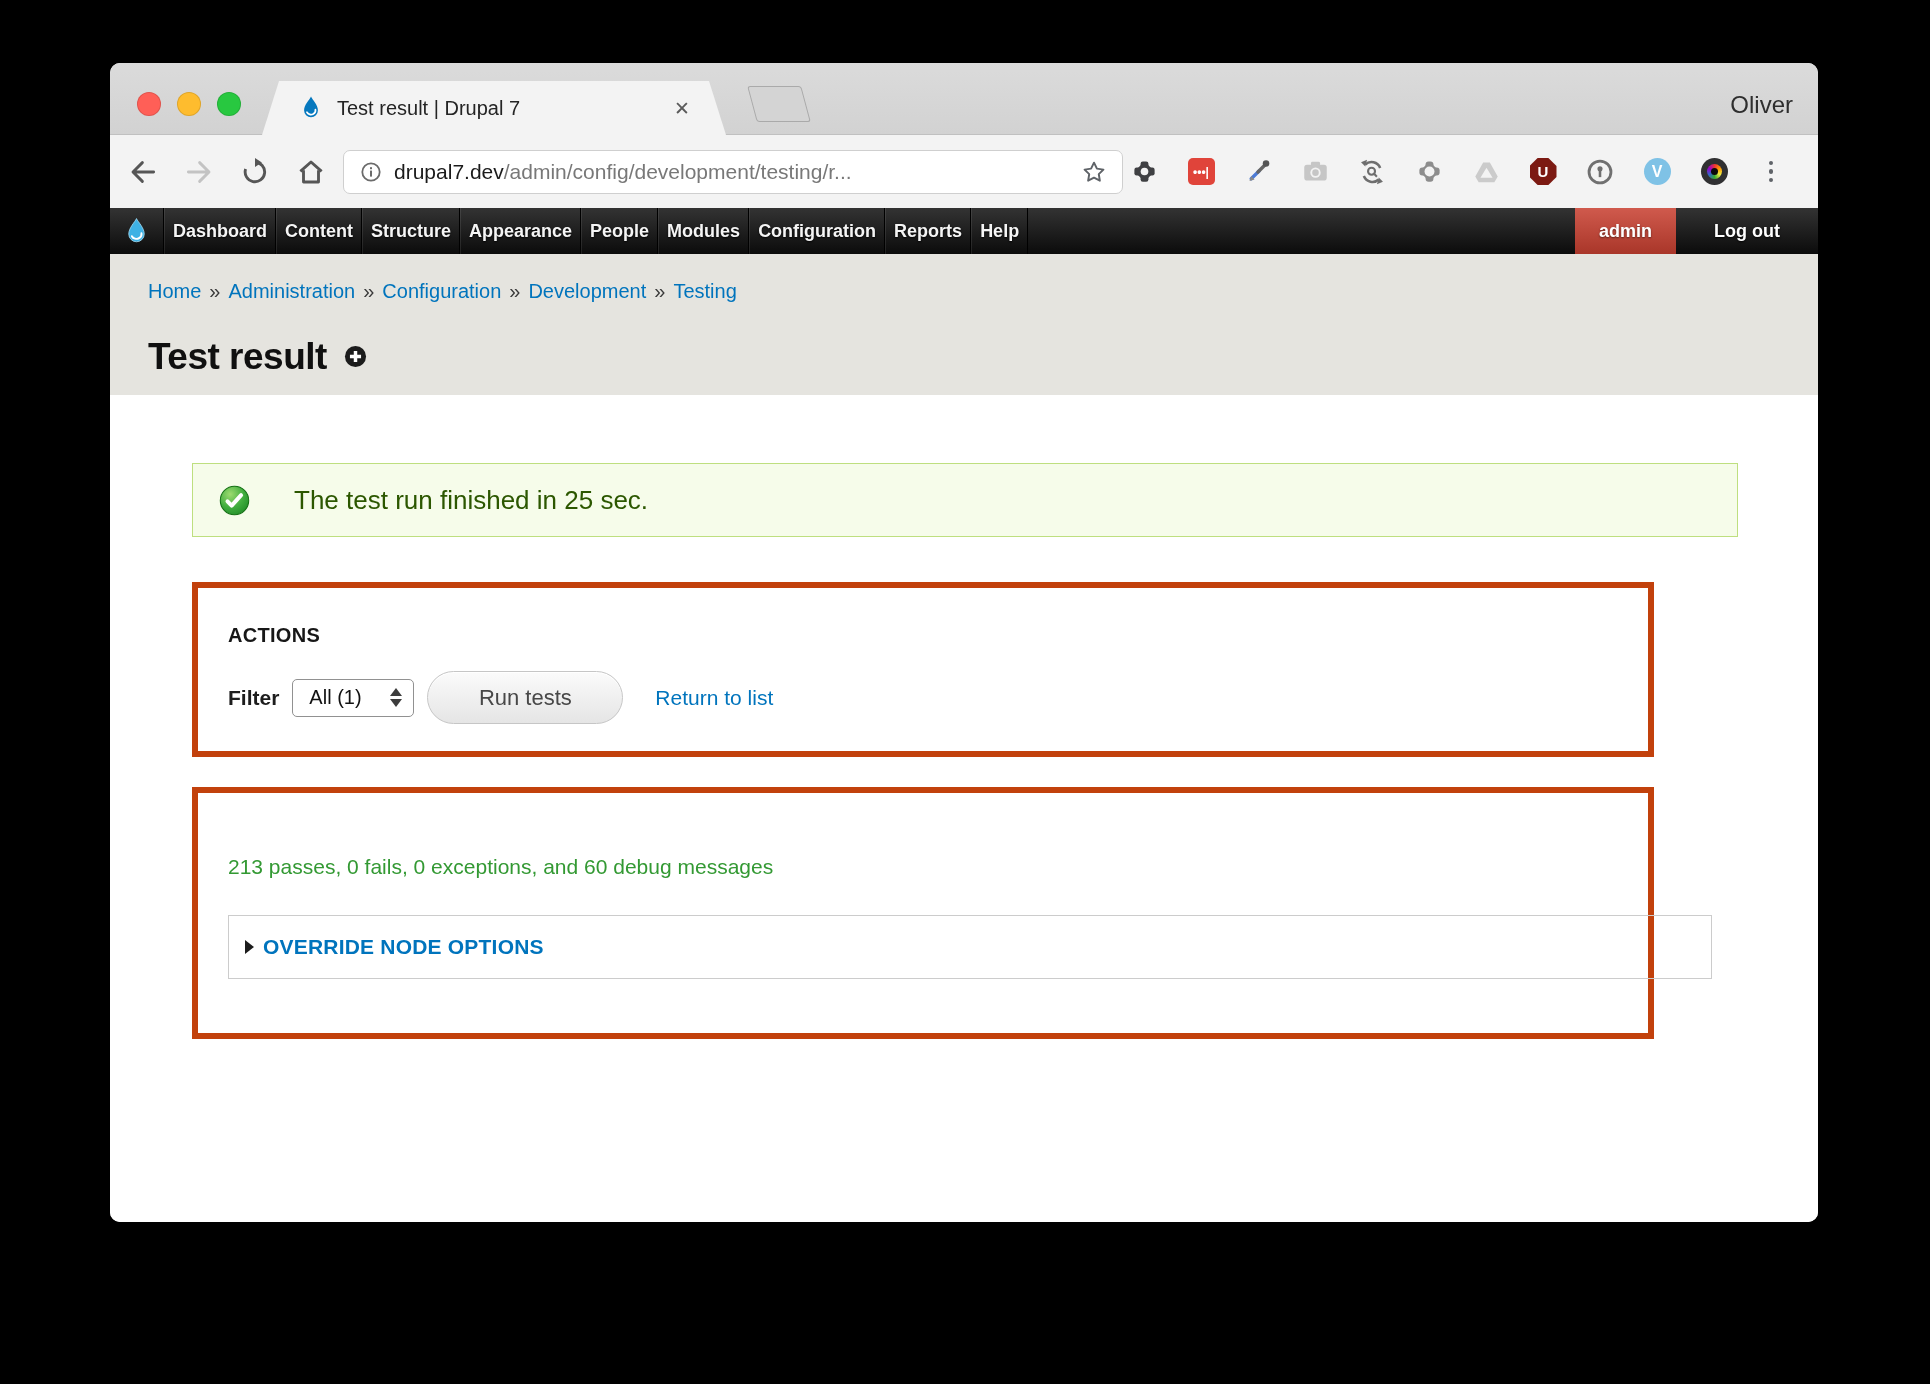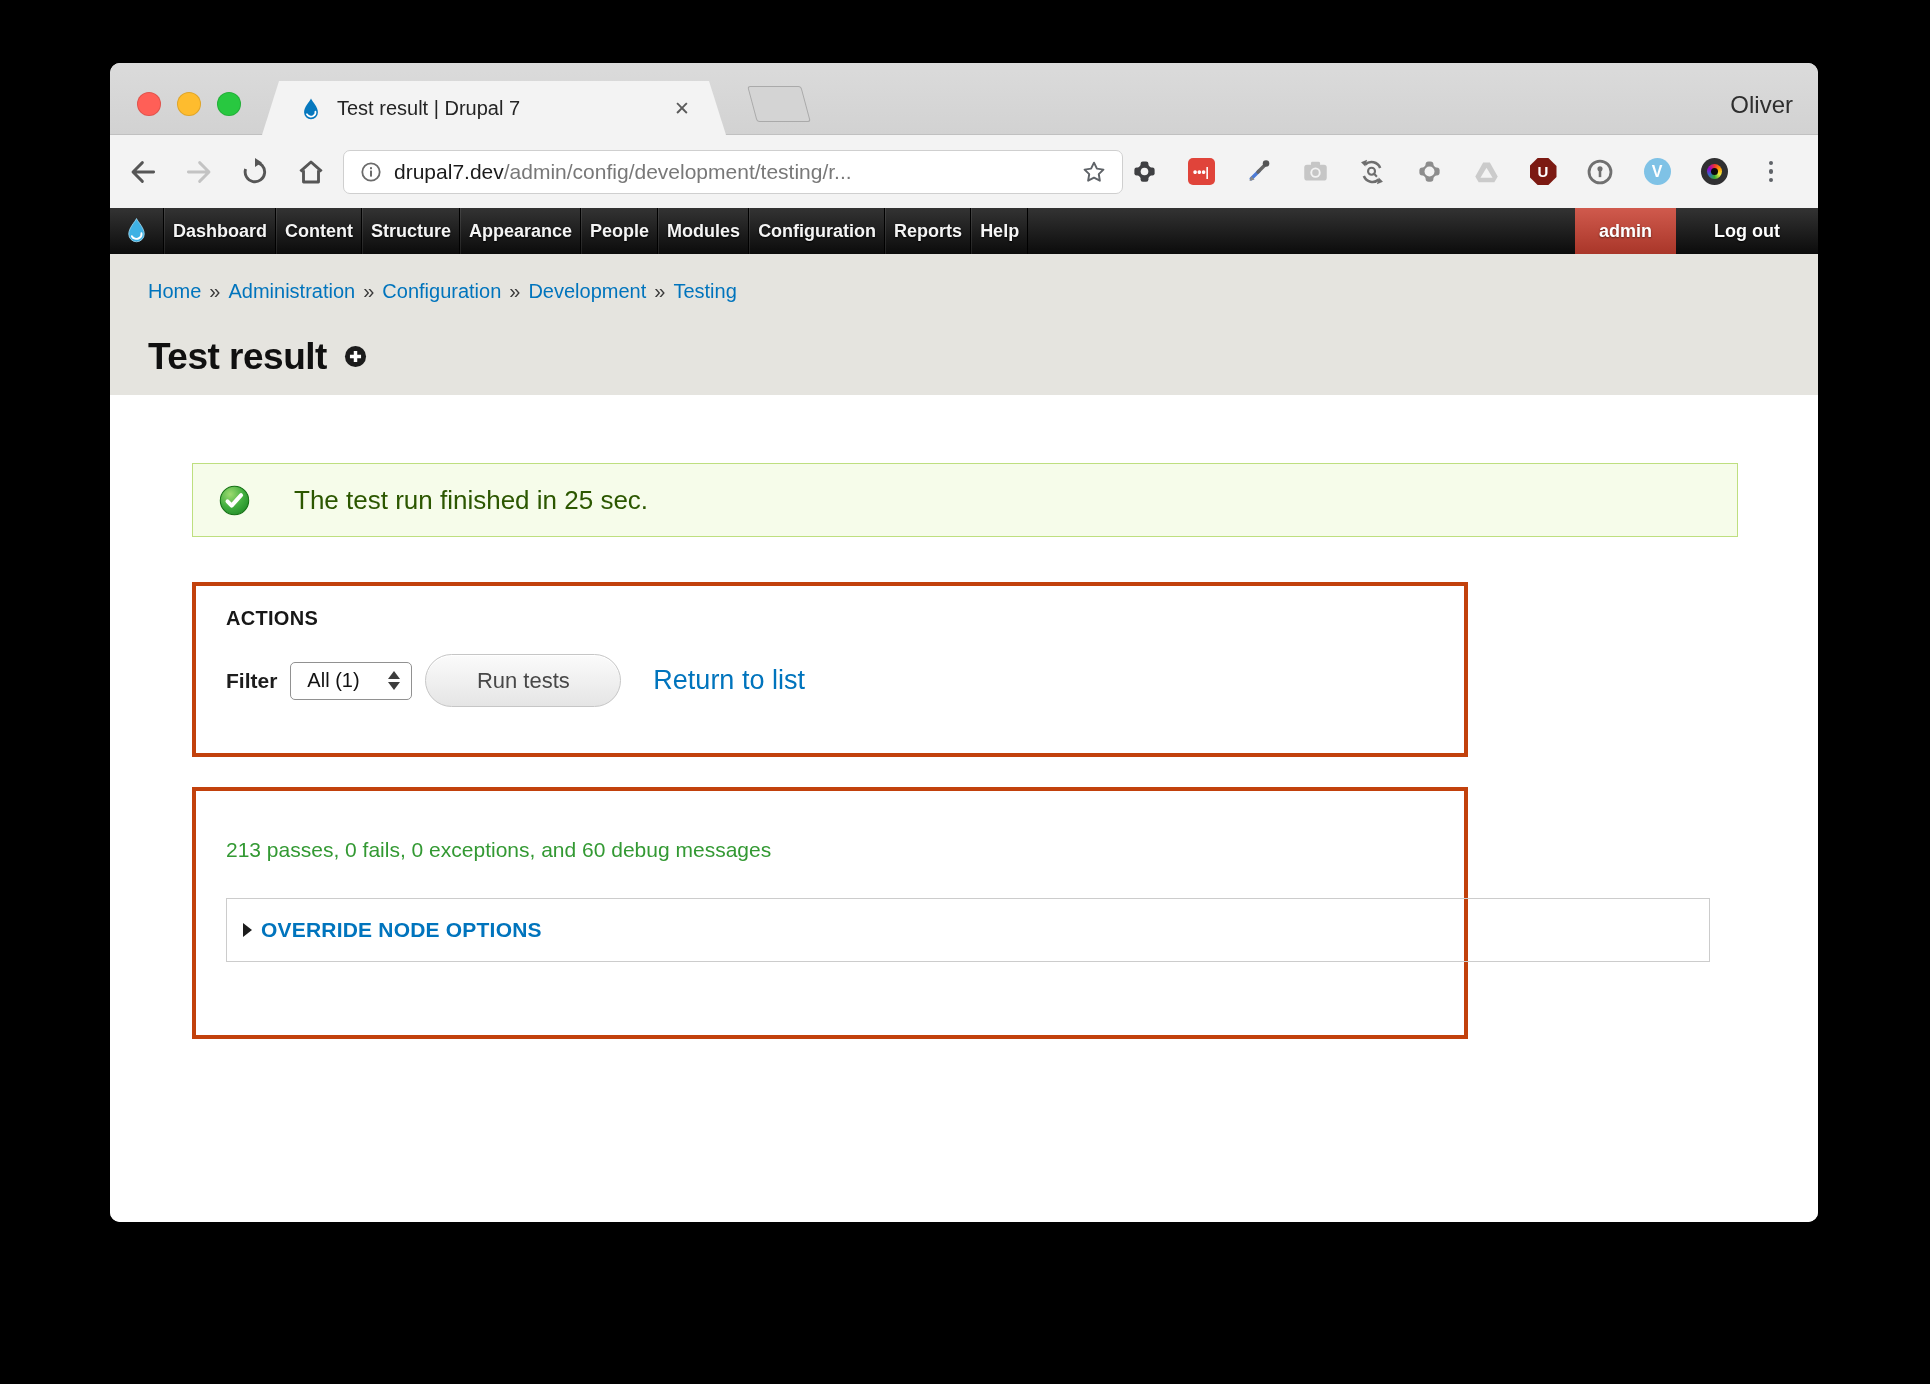--- a/index.html
+++ b/index.html
@@ -10,21 +10,21 @@
 
   
   .titlebar { position:relative; height:72px; background:linear-gradient(#dbdbdb,#d2d2d2);
               border-bottom:1px solid #c0c0c0; }
   .traffic { position:absolute; top:29px; left:27px; display:flex; gap:16px; }
   .light { width:24px; height:24px; border-radius:50%; box-shadow:inset 0 0 0 1px rgba(0,0,0,.12); }
   .light.red { background:#ff5f57; } .light.yellow { background:#febc2e; } .light.green { background:#28c840; }
 
   .tab { position:absolute; left:152px; bottom:-1px; width:464px; height:54px; background:#f3f3f3;
          clip-path:polygon(0 100%, 17px 0, calc(100% - 17px) 0, 100% 100%);
-         display:flex; align-items:flex-start; padding:16px 36px; }
+         display:flex; align-items:center; padding:16px 36px; }
   .tab-title { margin-left:13px; font-size:20px; color:#242424; flex:1; white-space:nowrap; overflow:hidden; }
   .tab-close { font-size:19px; color:#5a5a5a; cursor:default; }
   .newtab { position:absolute; left:642px; top:23px; width:54px; height:36px; background:#d4d4d4;
             border:1px solid #aaa; border-radius:3px; transform:skewX(15deg); }
   .user-label { position:absolute; top:28px; right:25px; font-size:24px; color:#2e2e2e; }
 
   
   .toolbar { height:73px; background:#f3f3f3; display:flex; align-items:center; padding:0 18px; }
   .nav-btns { display:flex; align-items:center; gap:26px; }
   .nav-btn { width:30px; height:30px; display:flex; align-items:center; justify-content:center; }
@@ -71,40 +71,40 @@
   .crumb-sep { margin:0 8px; color:#3a3a3a; }
   .title-row { position:absolute; top:84px; left:38px; display:flex; align-items:center; gap:17px; }
   .page-title { font-size:37px; font-weight:bold; color:#101010; line-height:1; letter-spacing:-0.5px; }
 
   
   .content { height:827px; background:#fff; padding:68px 0 0 82px; }
   .status { width:1546px; height:74px; border:1px solid #bedf7f; background:#f6fcea;
             display:flex; align-items:center; padding:0 26px; }
   .status-text { margin-left:44px; font-size:26px; color:#2c5700; }
 
-  .panel { width:1276px; border:4px solid #c2410c; background:#fff; padding:21px 30px; }
+  .panel { width:1462px; border:6px solid #c2410c; background:#fff; padding:36px 30px; }
   .panel.actions { margin-top:45px; height:175px; }
   .panel.results { margin-top:30px; height:252px; }
   .legend { font-size:20px; font-weight:bold; color:#171717; letter-spacing:.3px; }
 
   .filter-row { margin-top:24px; display:flex; align-items:center; }
   .filter-label { font-size:21px; font-weight:bold; color:#1d1d1d; }
   .select { margin-left:13px; width:122px; height:38px; border:1px solid #919191; border-radius:5px;
             background:#fff; display:flex; align-items:center; padding:0 11px 0 16px; font-size:20px;
             color:#111; cursor:default; }
   .spinner { margin-left:auto; display:flex; flex-direction:column; gap:3px; }
   .spinner .up { width:0; height:0; border-left:6.5px solid transparent; border-right:6.5px solid transparent;
                  border-bottom:8px solid #3c3c3c; }
   .spinner .down { width:0; height:0; border-left:6.5px solid transparent; border-right:6.5px solid transparent;
                    border-top:8px solid #3c3c3c; }
   .run-btn { margin-left:13px; width:196px; height:53px; border:1px solid #c6c6c6; border-radius:27px;
              background:linear-gradient(#fbfbfb,#e5e5e5); box-shadow:inset 0 1px 0 #fff;
              font-size:22px; color:#484848; display:flex; align-items:center; justify-content:center; cursor:pointer;
              font-family:"Liberation Sans", sans-serif; }
-  .return-link { margin-left:32px; font-size:27px; color:#0074bd; text-decoration:none; cursor:pointer; }
+  .return-link { margin-left:32px; font-size:21px; color:#0074bd; text-decoration:none; cursor:pointer; }
 
   .summary { margin-top:26px; font-size:21px; color:#339933; }
   .collapsed-fs { margin-top:36px; width:1484px; height:64px; border:1px solid #ccc;
                   display:flex; align-items:center; padding:0 16px; cursor:pointer; }
   .tri { width:0; height:0; border-top:7px solid transparent; border-bottom:7px solid transparent;
          border-left:9px solid #1c1c1c; margin-right:9px; }
   .override-label { font-size:21px; font-weight:bold; color:#0074bd; letter-spacing:.2px; }
 </style>
 </head>
 <body>

